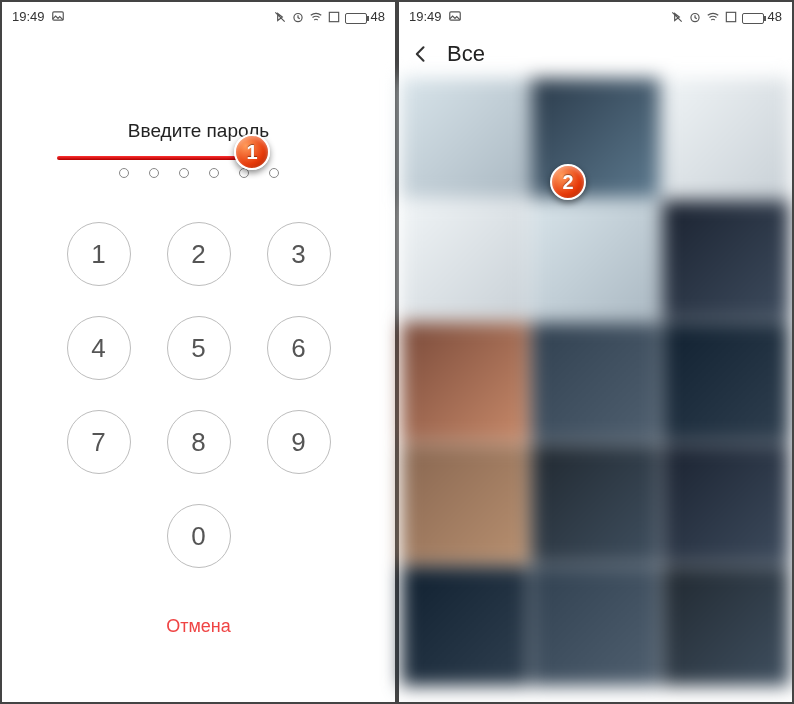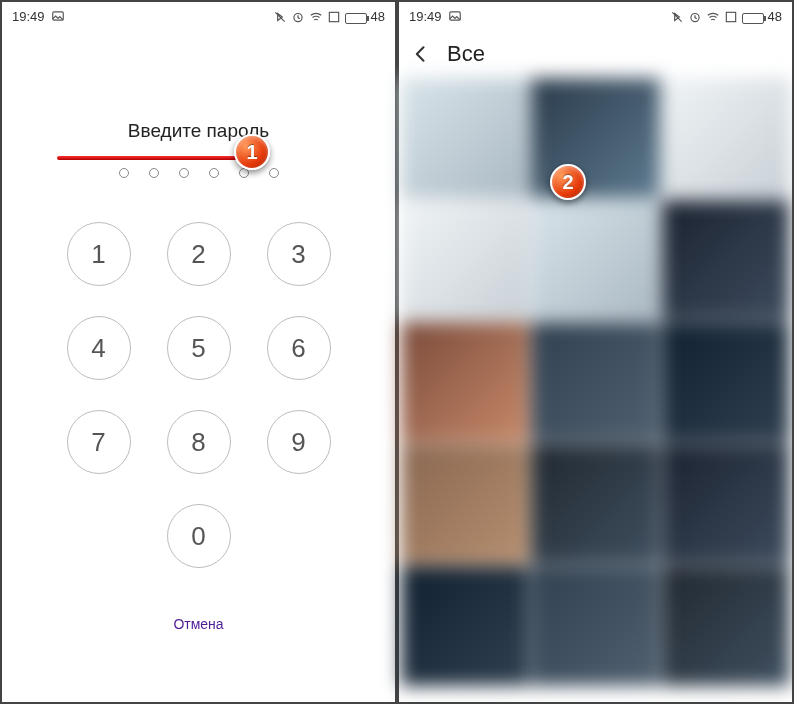--- a/index.html
+++ b/index.html
@@ -87,22 +87,22 @@
     border: 1.5px solid #bdbdbd;
     border-radius: 50%;
     display: flex; align-items: center; justify-content: center;
     font-size: 26px; color: #555;
     cursor: pointer;
     background: #fff;
   }
   .key-zero { grid-column: 2; }
   .cancel-btn {
     margin-top: 40px;
-    font-size: 14px;
-    color: #4c1d95;
+    font-size: 18px;
+    color: #ef4444;
     cursor: pointer;
     background: none; border: none;
   }
   
   .gallery-header {
     height: 48px;
     display: flex;
     align-items: center;
     padding: 0 12px;
     gap: 16px;

